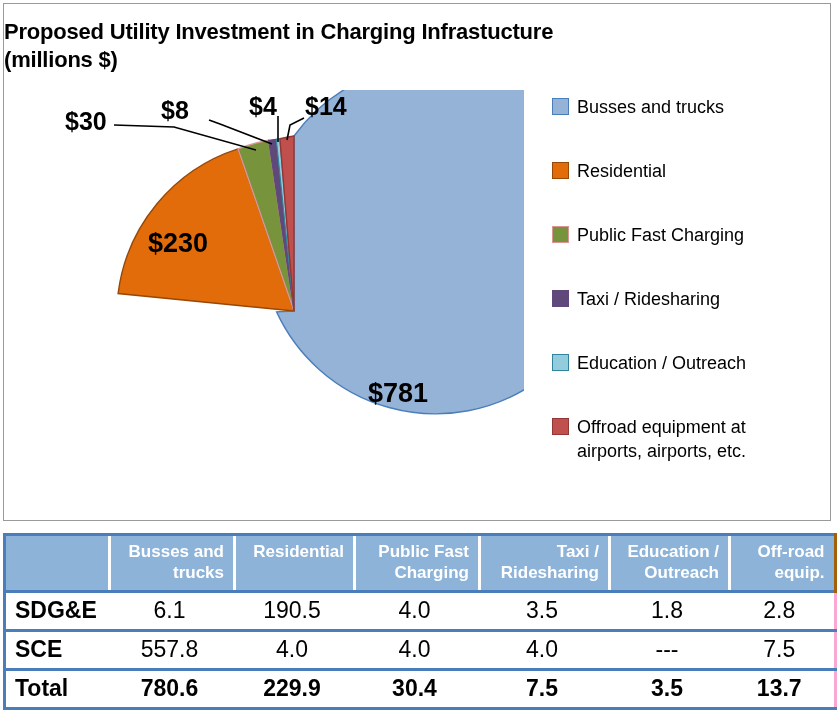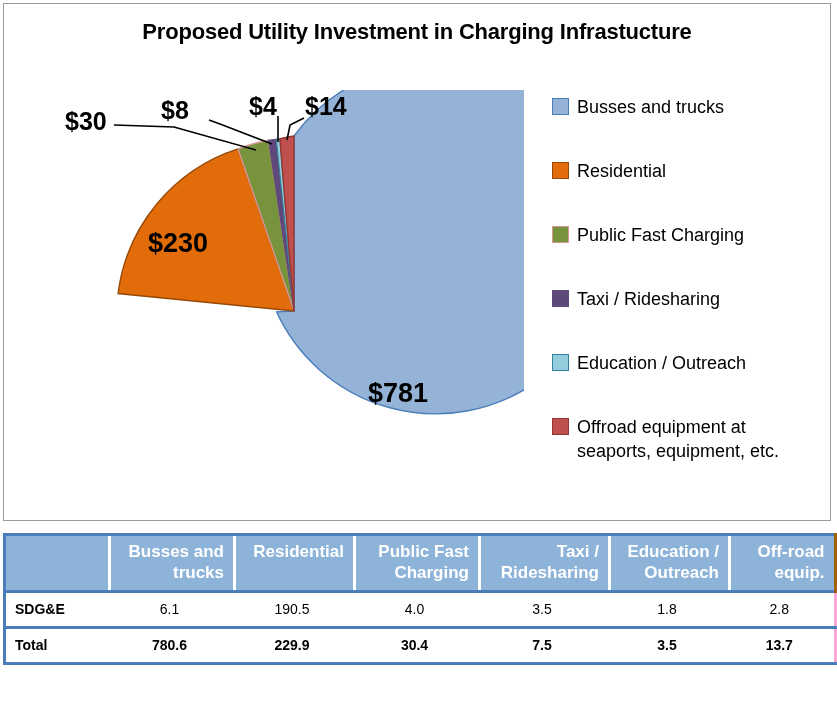--- a/index.html
+++ b/index.html
@@ -25,21 +25,20 @@
     border: 1px solid #9a9a9a;
     box-sizing: border-box;
     background: #ffffff;
   }
 
   #chart-title {
     position: absolute;
     left: 0;
     top: 14px;
     width: 100%;
-    text-align: center;
     font-size: 22px;
     font-weight: bold;
     color: #000000;
     line-height: 1.25;
     letter-spacing: -0.2px;
   }
   #chart-title .line2 { display: block; }
 
   
   #pie-wrap {
@@ -101,21 +100,21 @@
   #data-table {
     position: absolute;
     left: 3px;
     top: 533px;
     width: 831px;
     border-collapse: collapse;
     table-layout: fixed;
   }
   #data-table th, #data-table td {
     padding: 0;
-    font-size: 14px;
+    font-size: 23px;
     color: #000000;
   }
 
   #data-table thead th {
     background: #8DB3D9;
     color: #ffffff;
     font-weight: bold;
     font-size: 17px;
     text-align: right;
     vertical-align: top;
@@ -154,20 +153,21 @@
     font-weight: bold;
   }
 </style>
 </head>
 <body>
 
 <div id="chart-panel">
 
   <div id="chart-title">
     <span>Proposed Utility Investment in Charging Infrastucture</span>
+    <span class="line2">(millions $)</span>
   </div>
 
   <div id="pie-wrap">
     <svg id="pie-svg" width="520" height="430" viewBox="0 0 520 430">
 
       <path d="M 290 221 L 290 46 A 175 175 0 1 1 272.6 221.9 Z" fill="#95B3D7" stroke="#4A7EBB" stroke-width="1.4"></path>
 
       <path d="M 290 221 L 114.1 203.5 A 175 175 0 0 1 234.0 58.9 Z" fill="#E36C0A" stroke="#974806" stroke-width="1.4"></path>
 
       <path d="M 290 221 L 234.0 58.9 A 175 175 0 0 1 264.6 50.2 Z" fill="#77933C" stroke="#D99694" stroke-width="1.4"></path>
@@ -216,21 +216,21 @@
     </div>
 
     <div class="legend-item">
       <span class="legend-swatch" style="background:#93CDDD;border:1px solid #31849B;"></span>
       <span class="legend-text">Education / Outreach</span>
     </div>
 
     <div class="legend-item">
       <span class="legend-swatch" style="background:#C0504D;border:1px solid #943634;"></span>
       <span class="legend-text">Offroad equipment at
-seaports, equipment, etc.</span>
+airports, airports, etc.</span>
     </div>
 
   </div>
 </div>
 
 <table id="data-table">
   <colgroup>
     <col style="width:105px">
     <col style="width:125px">
     <col style="width:120px">
@@ -253,20 +253,29 @@
   <tbody>
     <tr>
       <td class="rowhead">SDG&amp;E</td>
       <td>6.1</td>
       <td>190.5</td>
       <td>4.0</td>
       <td>3.5</td>
       <td>1.8</td>
       <td class="last">2.8</td>
     </tr>
+    <tr>
+      <td class="rowhead">SCE</td>
+      <td>557.8</td>
+      <td>4.0</td>
+      <td>4.0</td>
+      <td>4.0</td>
+      <td>---</td>
+      <td class="last">7.5</td>
+    </tr>
     <tr class="total">
       <td class="rowhead">Total</td>
       <td>780.6</td>
       <td>229.9</td>
       <td>30.4</td>
       <td>7.5</td>
       <td>3.5</td>
       <td class="last">13.7</td>
     </tr>
   </tbody>

